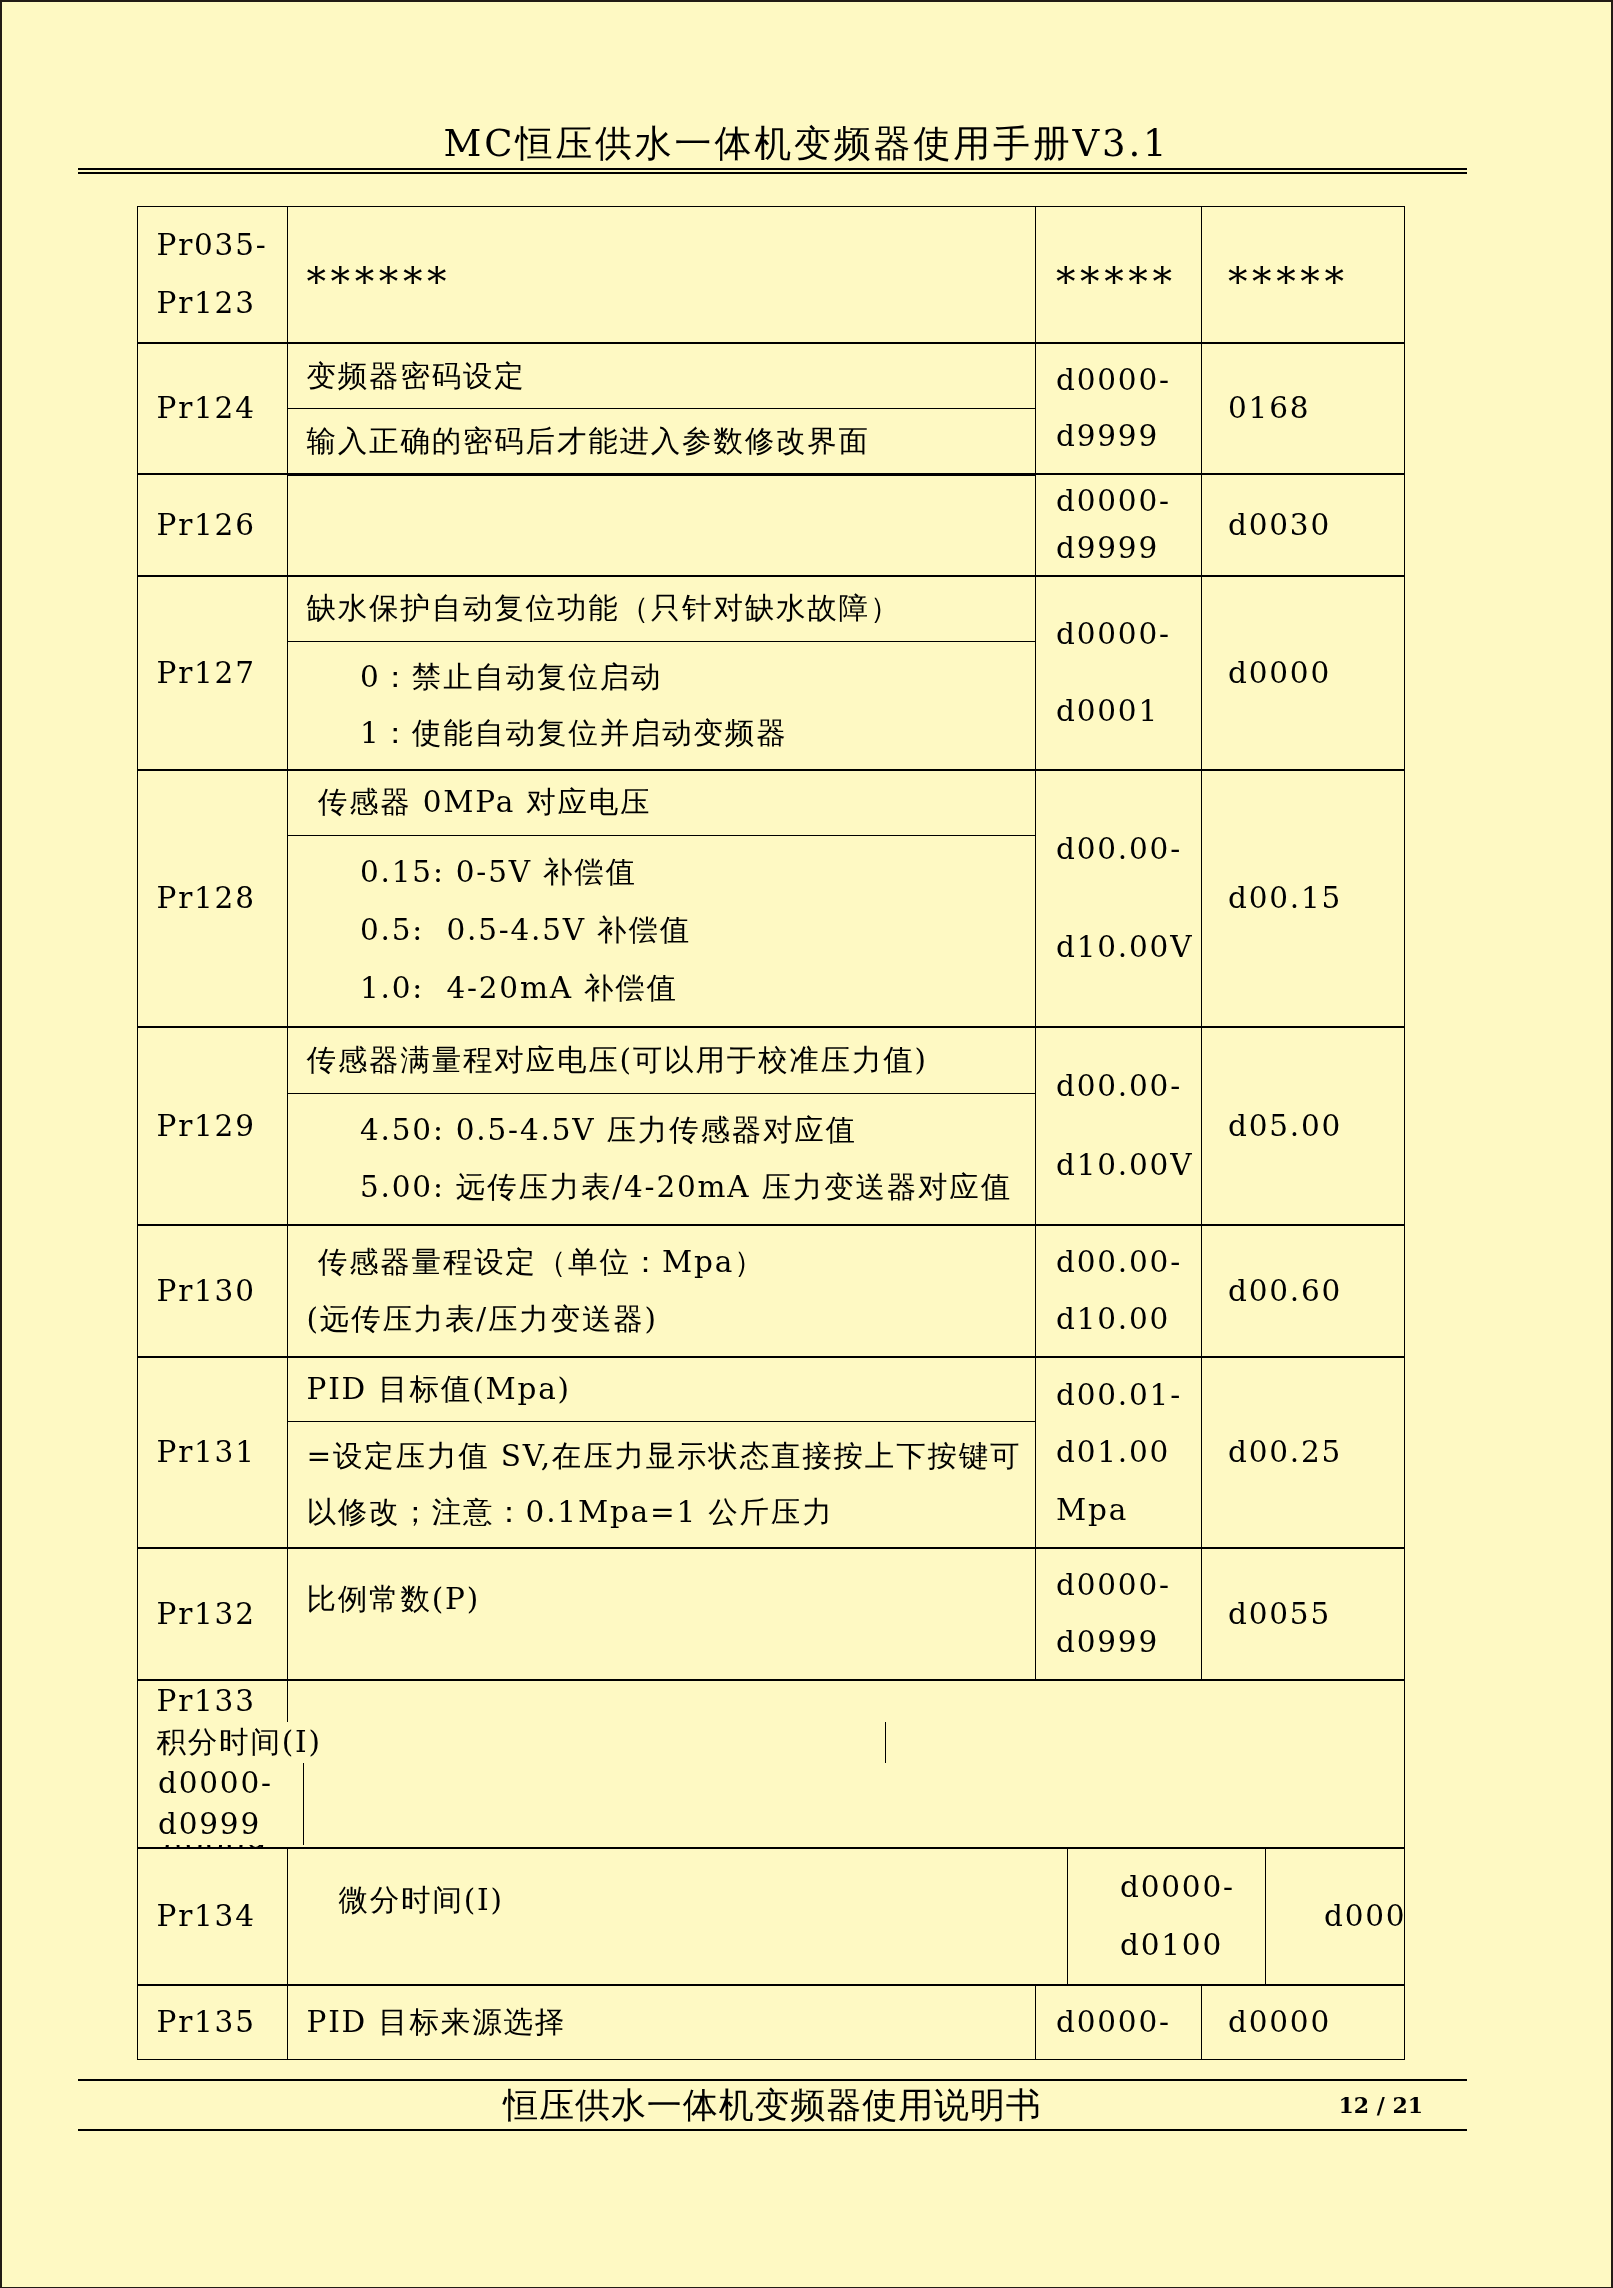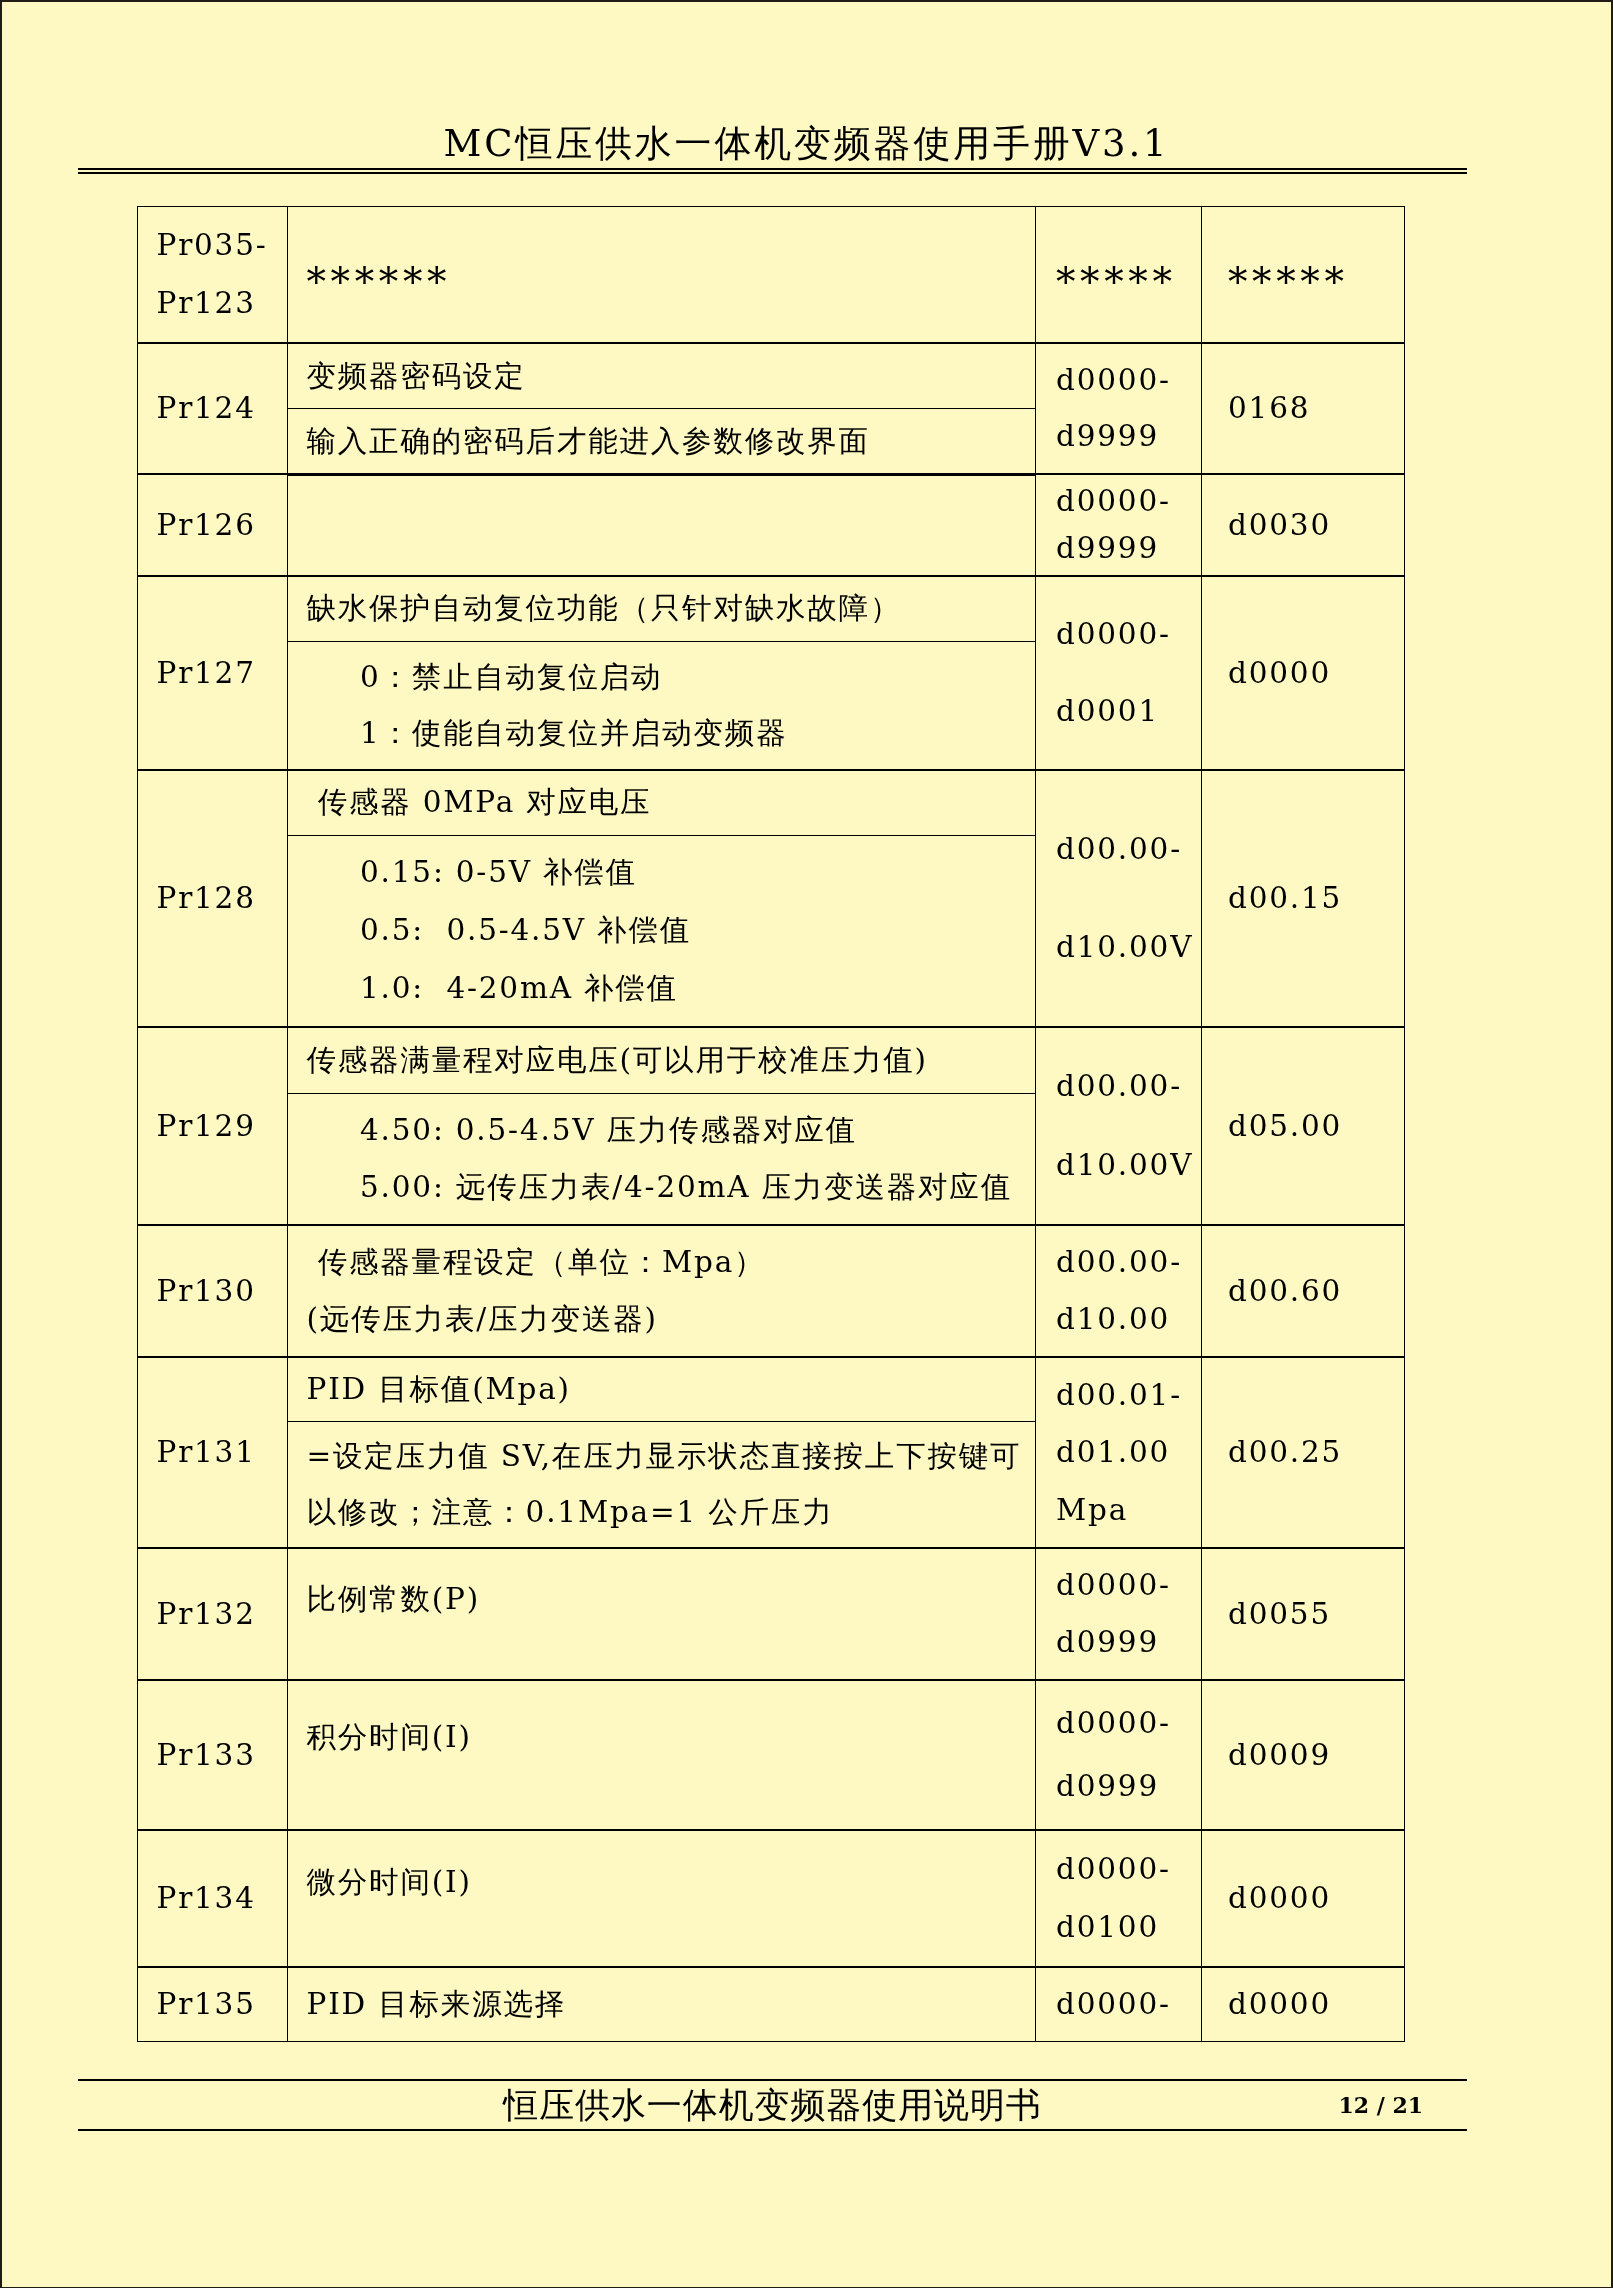--- a/index.html
+++ b/index.html
@@ -273,39 +273,39 @@
           </div>
         </div>
         <div class="cell col3">
           <div class="cl">d0000-</div>
           <div class="cl">d0999</div>
         </div>
         <div class="cell col4">
           <div class="cl">d0055</div>
         </div>
       </div>
-      <div class="row" style="height: 150px;">
+      <div class="row" style="height: 168px; flex-direction: column;">
         <div class="cell col1">
           <div class="cl">Pr133</div>
         </div>
         <div class="cell col2">
           <div class="block" style="flex-grow: 2;">
             <div class="cl">积分时间(I)</div>
             <div class="cl"></div>
           </div>
         </div>
         <div class="cell col3">
           <div class="cl">d0000-</div>
           <div class="cl">d0999</div>
         </div>
         <div class="cell col4">
           <div class="cl">d0009</div>
         </div>
       </div>
-      <div class="row" style="height: 137px;">
+      <div class="row" style="height: 137px; gap: 32px;">
         <div class="cell col1">
           <div class="cl">Pr134</div>
         </div>
         <div class="cell col2">
           <div class="block" style="flex-grow: 2;">
             <div class="cl">微分时间(I)</div>
             <div class="cl"></div>
           </div>
         </div>
         <div class="cell col3">

